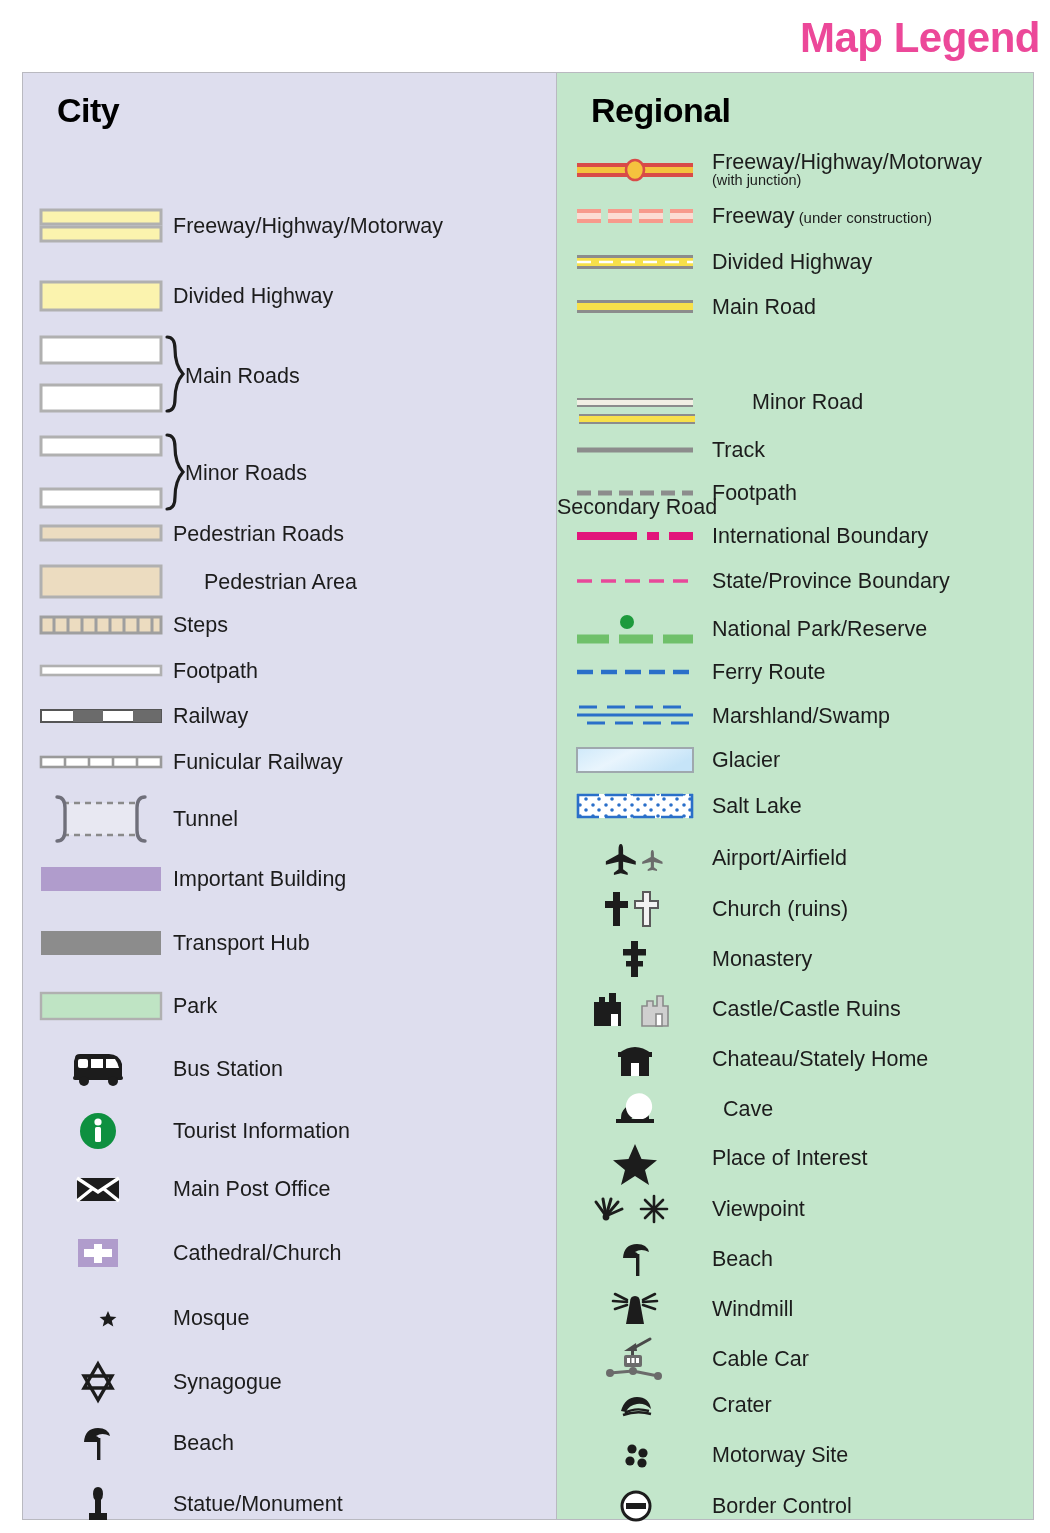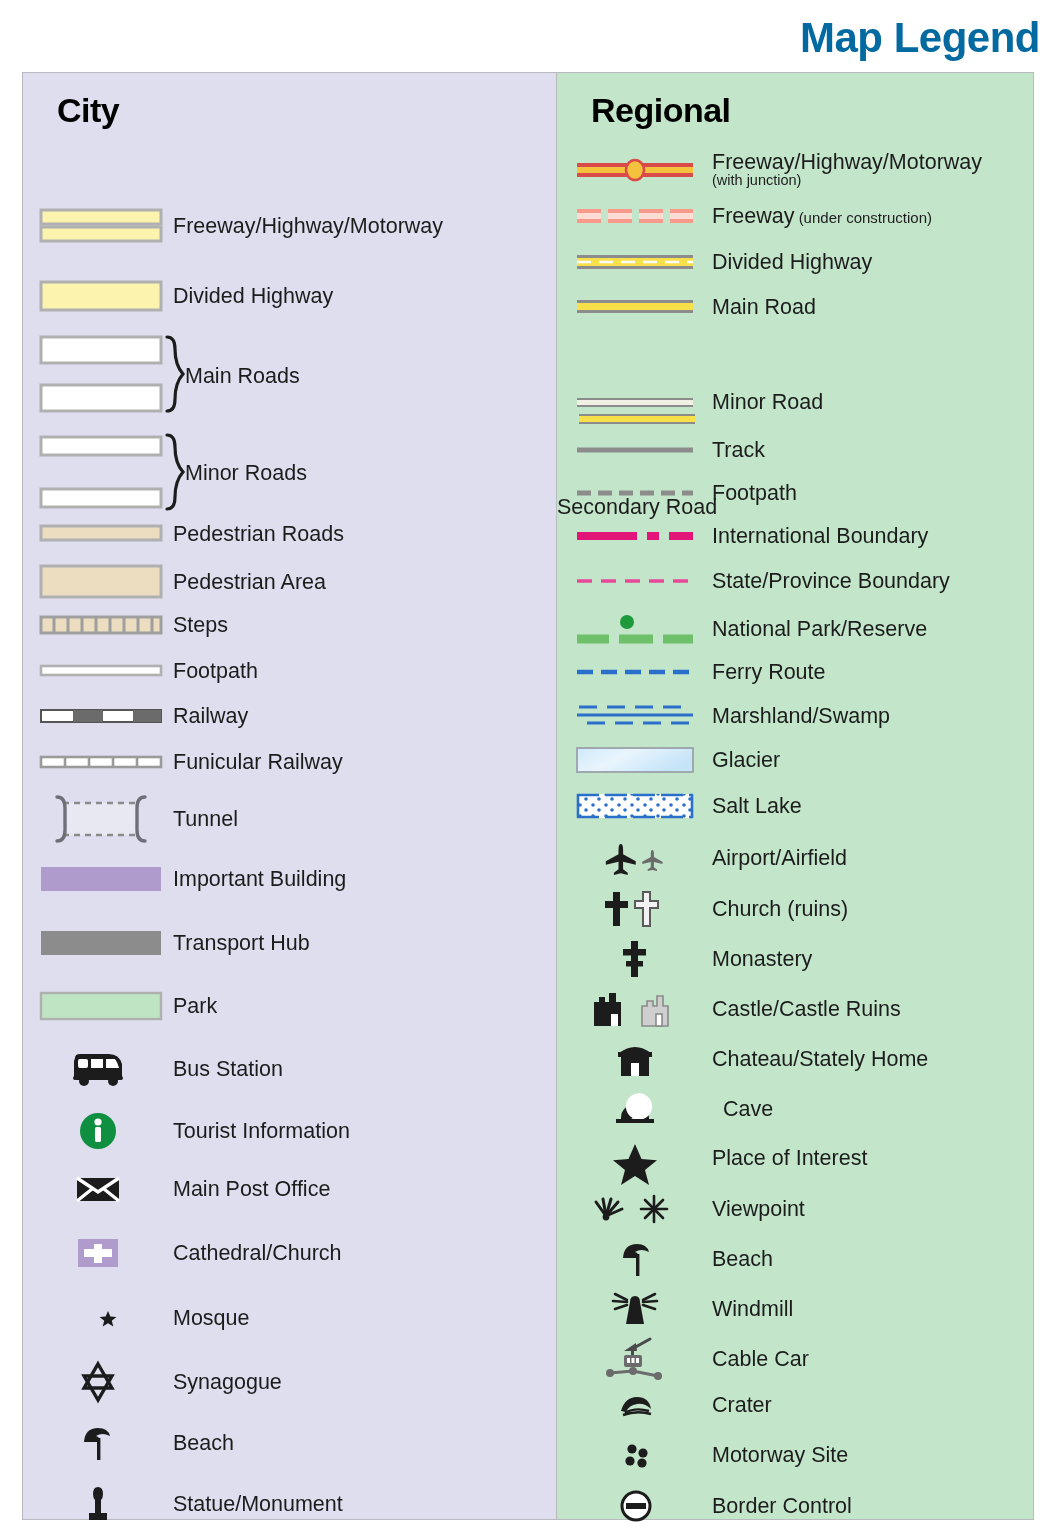--- a/index.html
+++ b/index.html
@@ -7,21 +7,21 @@
     width: 1050px; height: 1533px;
     background: #ffffff;
     font-family: "Liberation Sans", sans-serif;
     position: relative;
     overflow: hidden;
   }
   #title {
     position: absolute;
     top: 14px; right: 10px;
     font-size: 42px; font-weight: bold;
-    color: #0369a1; letter-spacing: -0.5px;
+    color: #ec4899; letter-spacing: -0.5px;
   }
   .panel {
     position: absolute;
     top: 72px;
     border: 1px solid #b9b9c0;
     padding: 0;
   }
   #panel-city { left: 22px; width: 564px; height: 1448px; background: #dedeee; }
   #panel-regional { left: 556px; width: 478px; height: 1448px; background: #c3e6cb; }
   .panel-title {
@@ -91,21 +91,21 @@
 
     <div class="row" style="top:450px;left:0;">
       <div class="sym left">
         <svg width="120" height="22" viewBox="0 0 120 22">
           <rect x="0" y="3" width="120" height="14" fill="#ecdcc0" stroke="#b0b0b0" stroke-width="3"></rect>
         </svg>
       </div>
       <div class="lbl">Pedestrian Roads</div>
     </div>
 
-    <div class="row" style="top:490px;left:0;">
+    <div class="row" style="top:490px;left:0;gap:31px;">
       <div class="sym left">
         <svg width="120" height="38" viewBox="0 0 120 38">
           <rect x="0" y="3" width="120" height="31" fill="#ecdcc0" stroke="#b0b0b0" stroke-width="3"></rect>
         </svg>
       </div>
       <div class="lbl">Pedestrian Area</div>
     </div>
 
     <div class="row" style="top:541px;left:0;">
       <div class="sym left">
@@ -355,21 +355,21 @@
     <div class="row" style="top:268px;left:0;flex-direction:column;">
       <div class="sym" style="width:155px;flex:0 0 155px;">
         <svg width="116" height="18" viewBox="0 0 116 18">
           <rect x="0" y="4" width="116" height="10" fill="#8c8c8c"></rect>
           <rect x="0" y="6" width="116" height="6" fill="#f7e04a"></rect>
         </svg>
       </div>
       <div class="lbl">Secondary Road</div>
     </div>
 
-    <div class="row" style="top:318px;left:0;">
+    <div class="row" style="top:318px;left:0;gap:40px;">
       <div class="sym" style="width:155px;flex:0 0 155px;">
         <svg width="116" height="16" viewBox="0 0 116 16">
           <rect x="0" y="4" width="116" height="9" fill="#8c8c8c"></rect>
           <rect x="0" y="6" width="116" height="5" fill="#f2efe4"></rect>
         </svg>
       </div>
       <div class="lbl">Minor Road</div>
     </div>
 
     <div class="row" style="top:366px;left:0;">

